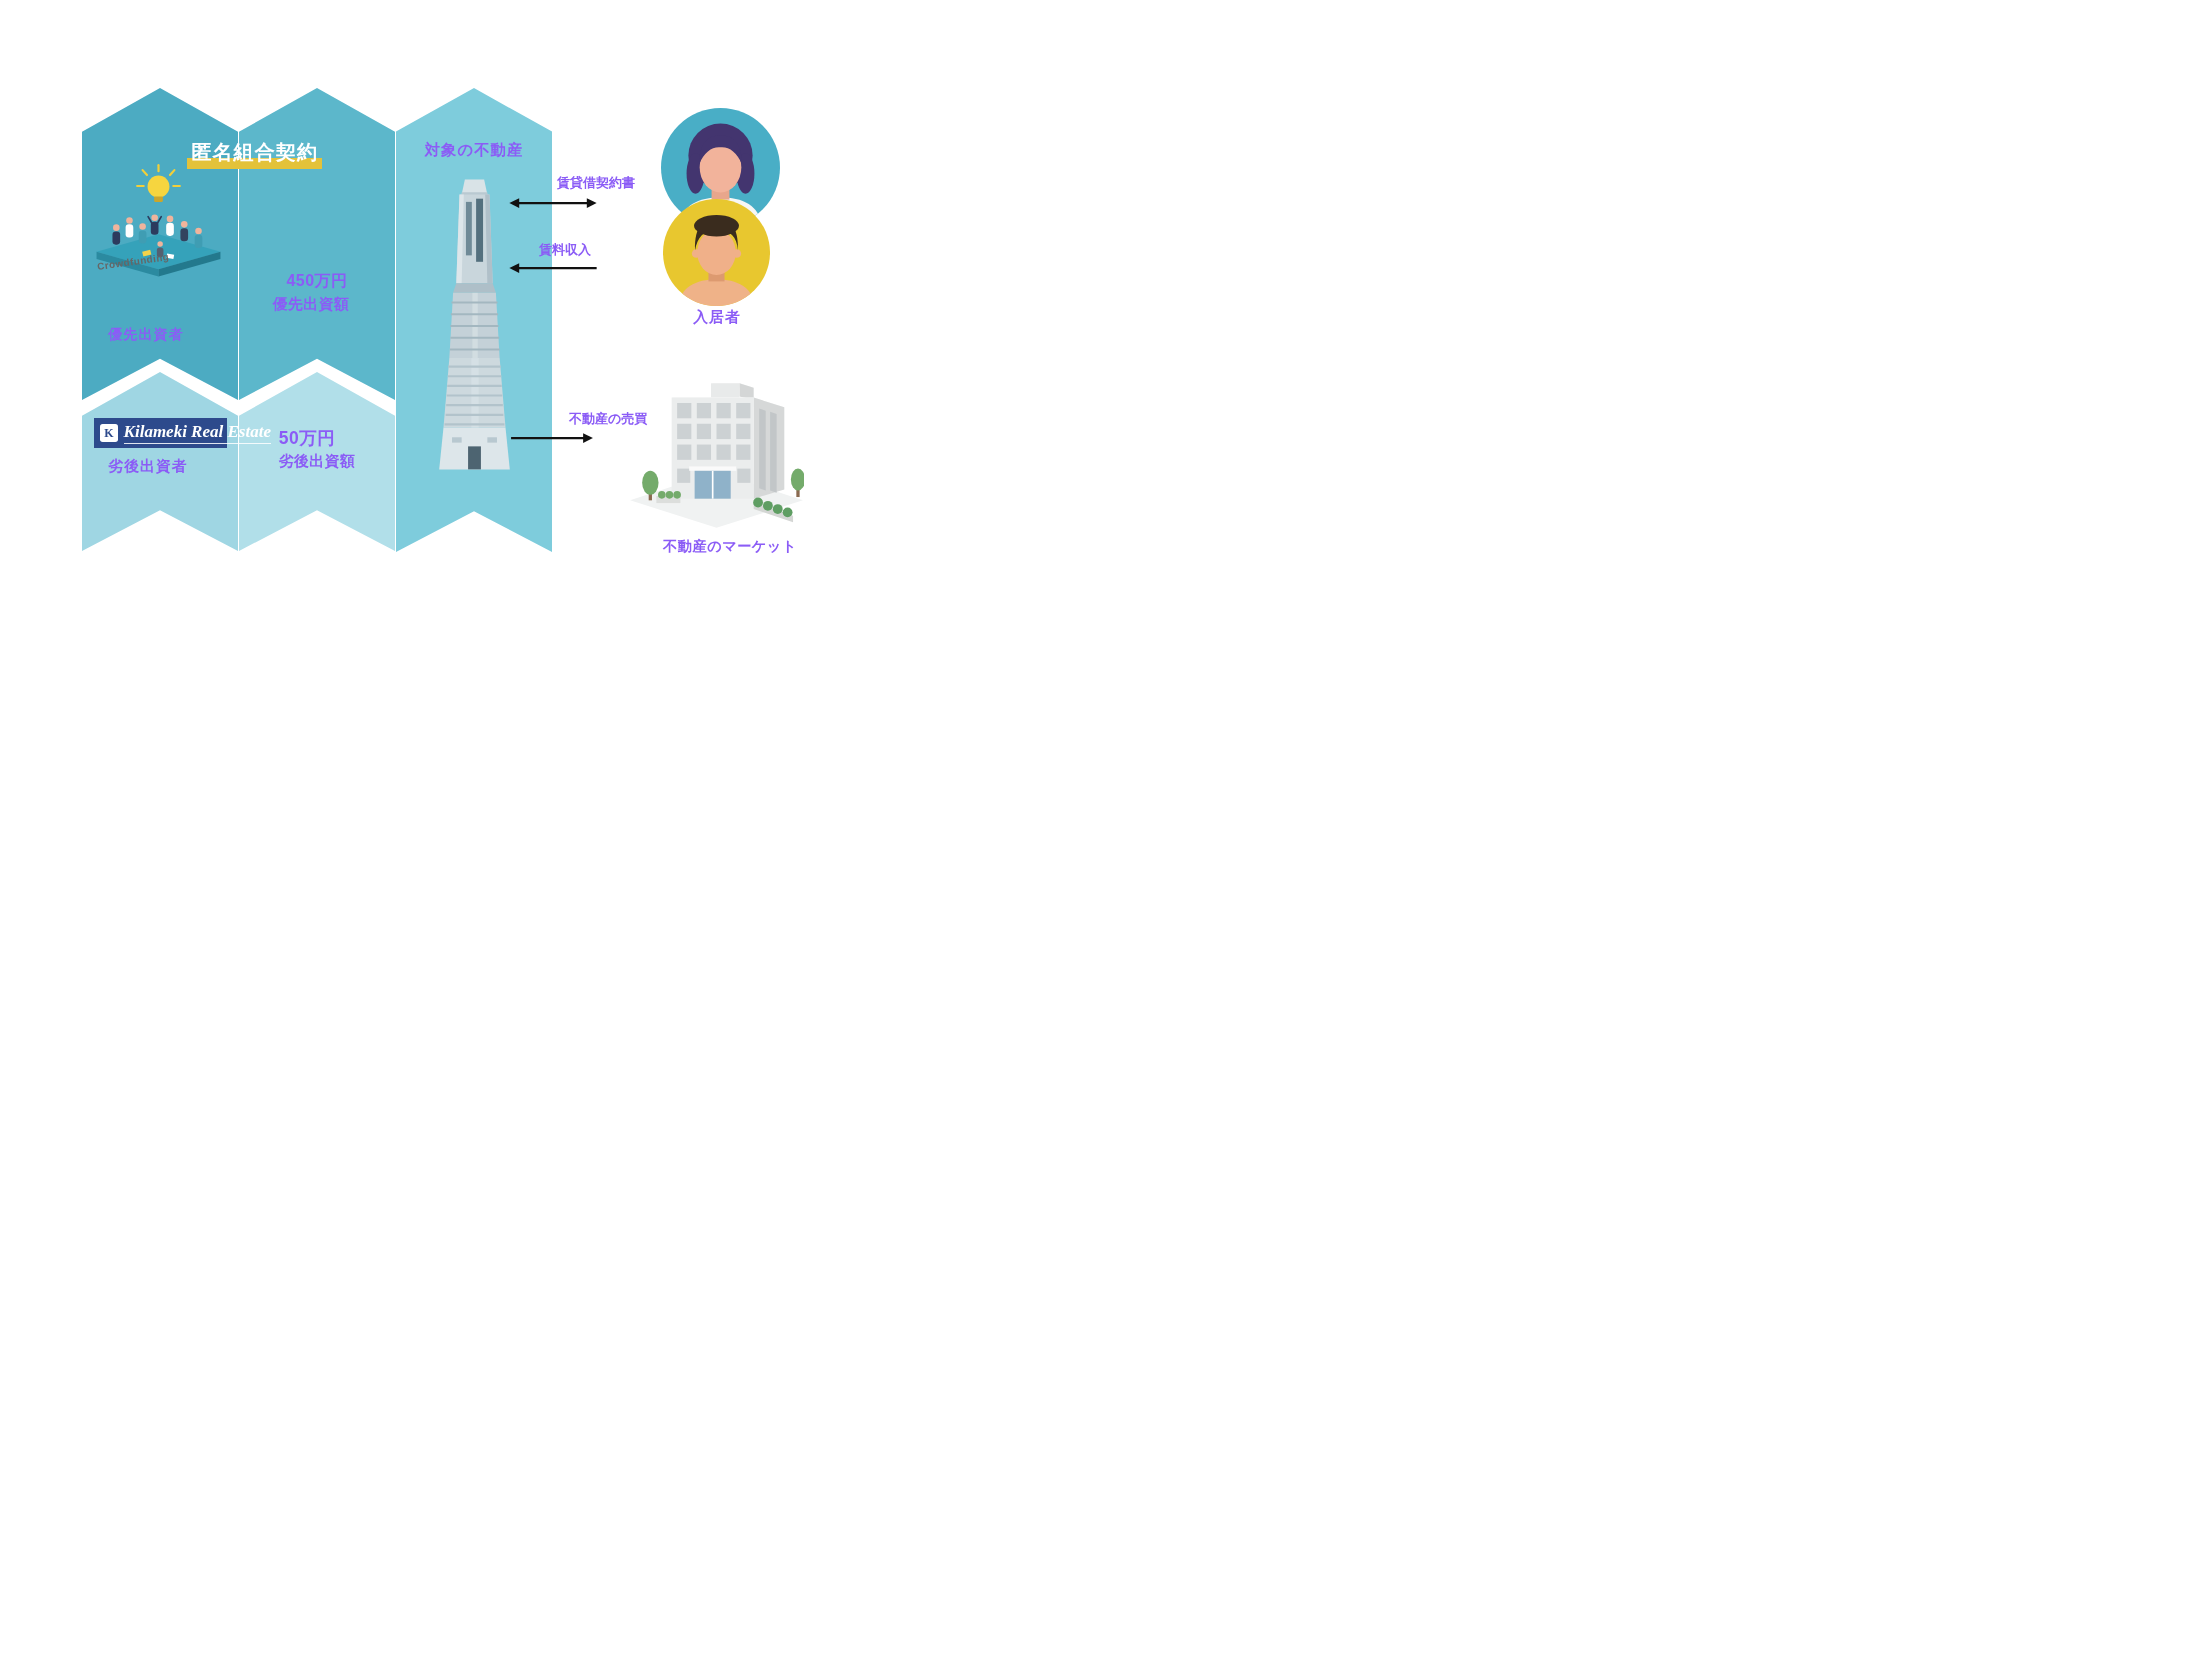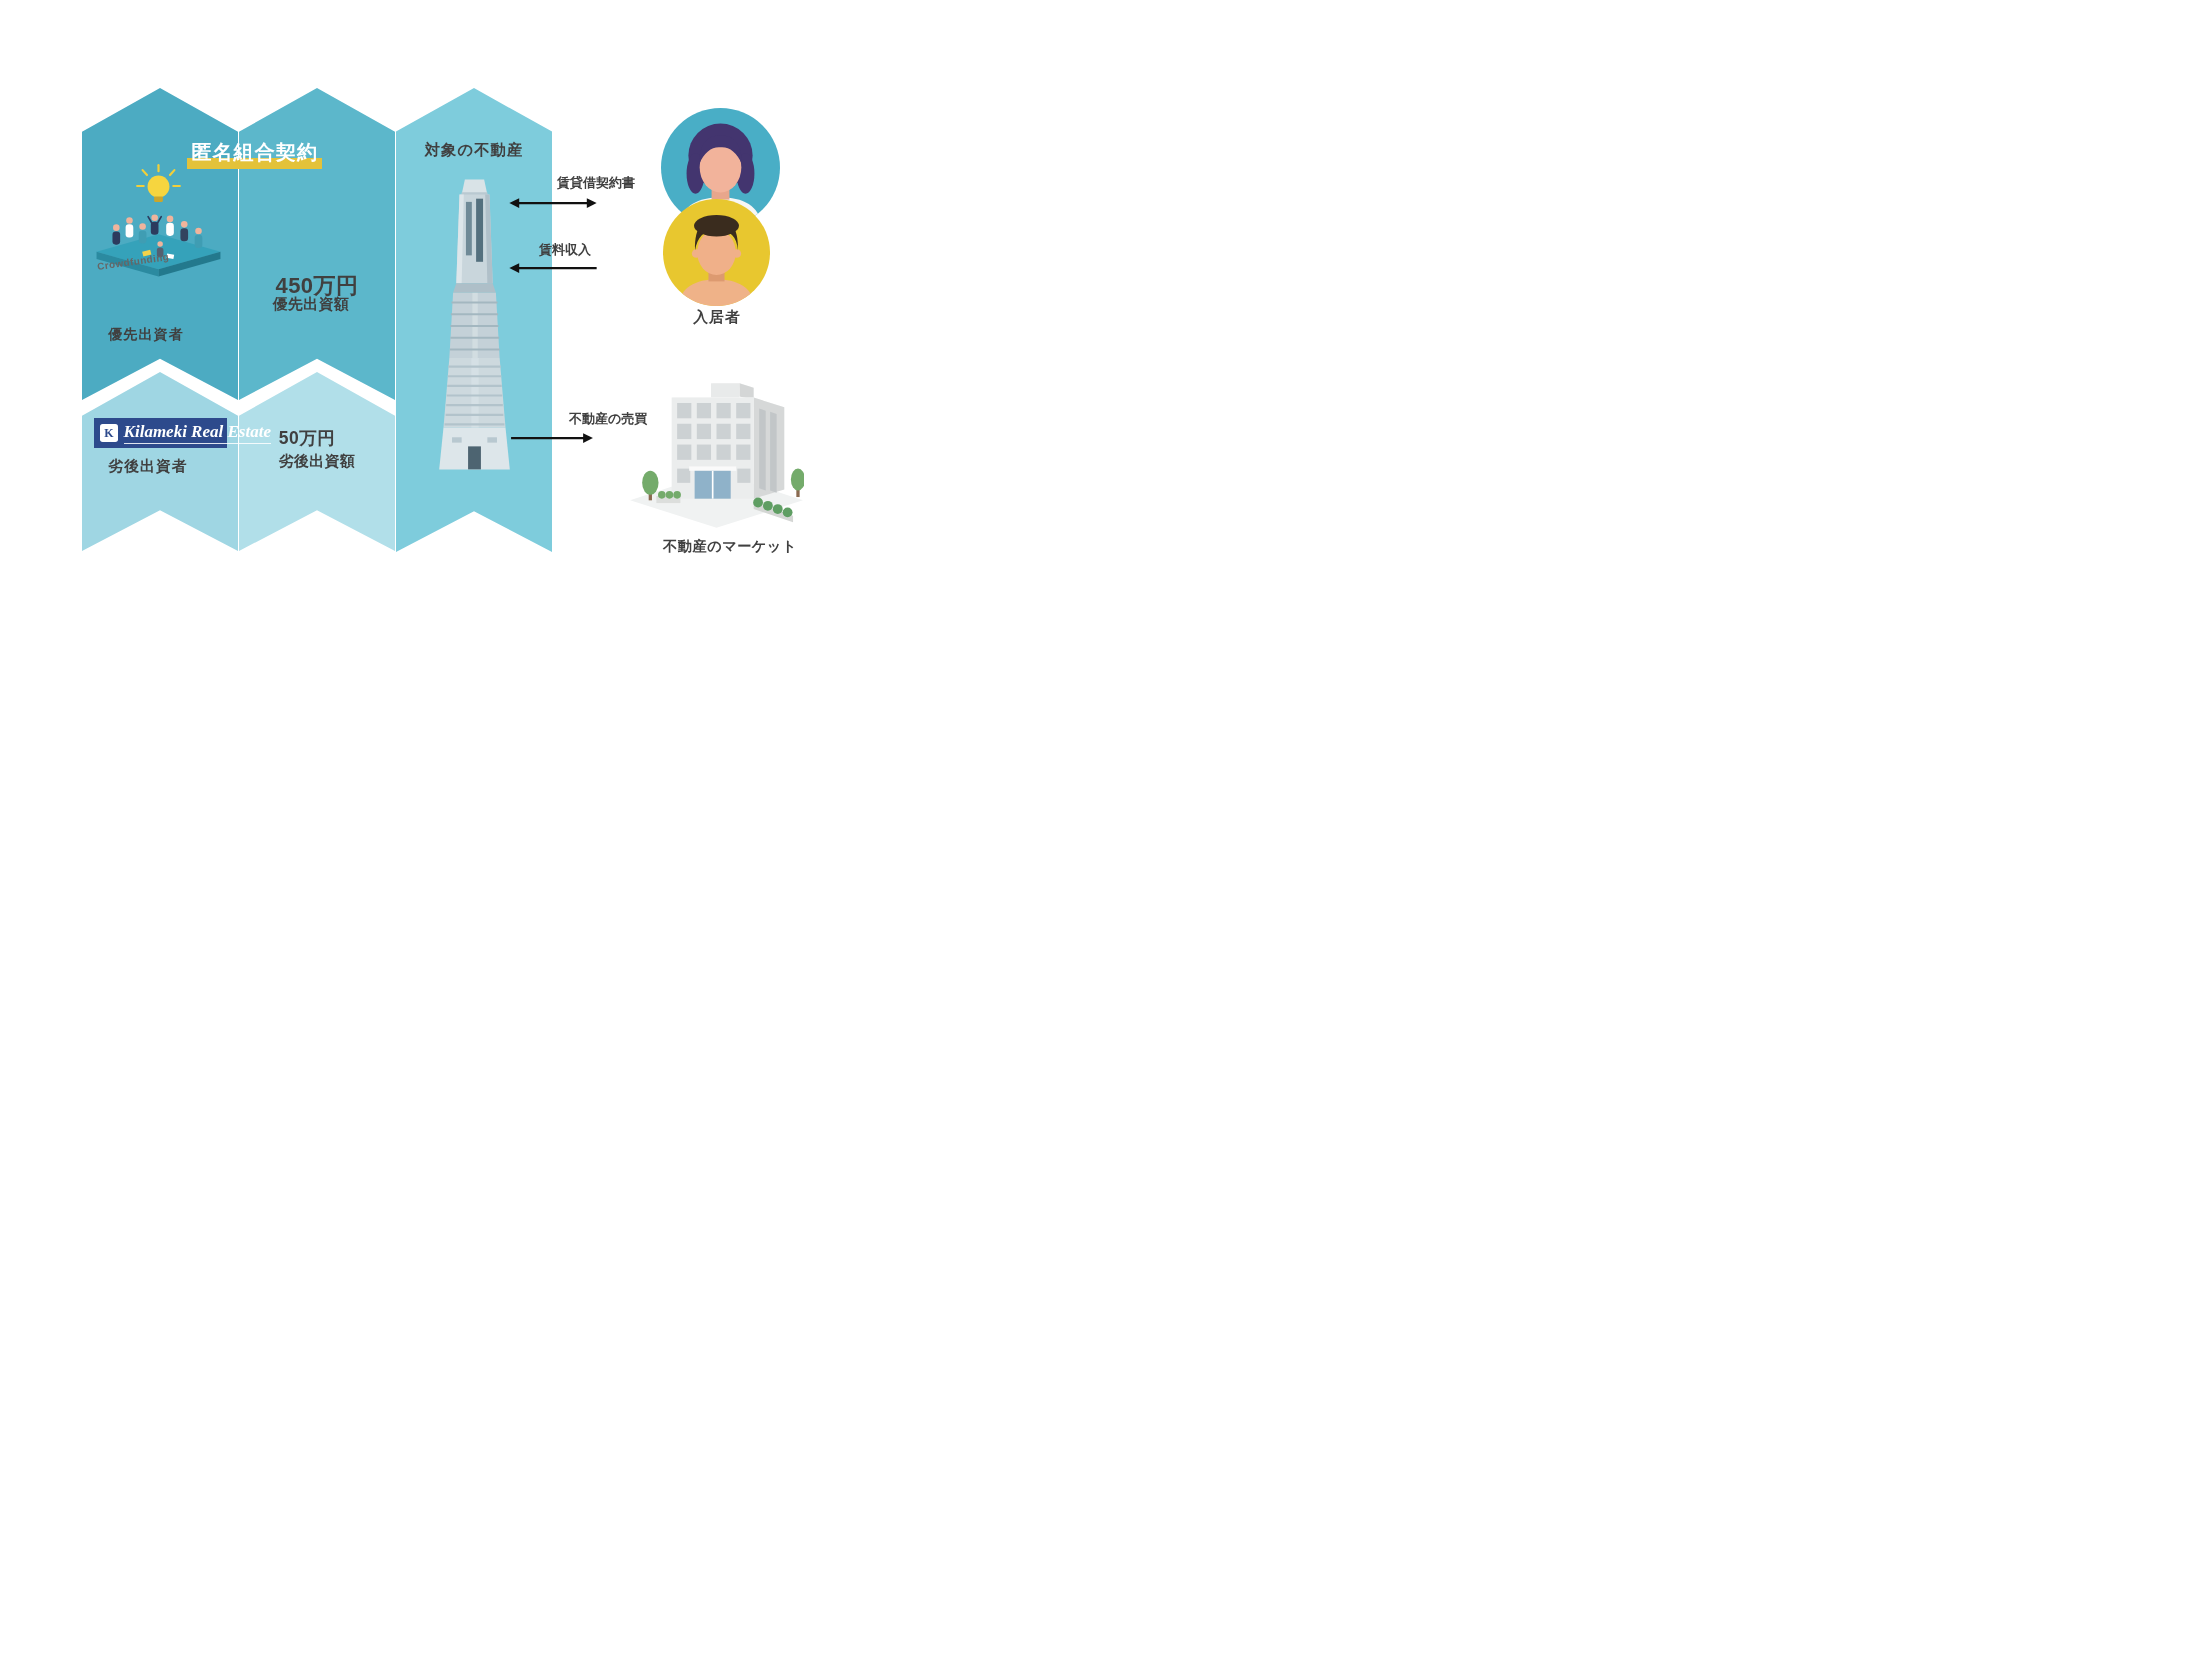--- a/index.html
+++ b/index.html
@@ -16,32 +16,32 @@
     clip-path:polygon(0 14%,50% 0,100% 14%,100% 100%,50% 86.8%,0 100%);}
   .b-col2-top{left:239px;top:88px;width:156px;height:312px;background:#5cb7cb;
     clip-path:polygon(0 14%,50% 0,100% 14%,100% 100%,50% 86.8%,0 100%);}
   .b-col1-bot{left:82px;top:372px;width:156px;height:179px;background:#9fd6e3;
     clip-path:polygon(0 24.4%,50% 0,100% 24.4%,100% 100%,50% 77.2%,0 100%);}
   .b-col2-bot{left:239px;top:372px;width:156px;height:179px;background:#b1dfe9;
     clip-path:polygon(0 24.4%,50% 0,100% 24.4%,100% 100%,50% 77.2%,0 100%);}
   .b-col3{left:396px;top:88px;width:156px;height:464px;background:#7eccdc;
     clip-path:polygon(0 9.4%,50% 0,100% 9.4%,100% 100%,50% 91.2%,0 100%);}
 
-  .jp{font-weight:700;color:#404040;}
+  .jp{font-weight:700;color:#8b5cf6;}
   .center{text-align:center;}
 
   .contract-label{
     left:187px;top:138px;
     font-size:20px;font-weight:700;color:#ffffff;
     padding:1.1px 4.4px 3.3px 4.4px;letter-spacing:1.1px;
     background:linear-gradient(to top,#e3c23a 36%,transparent 36%);
     white-space:nowrap;
   }
   .lbl-investor1{left:82px;top:302px;width:128px;font-size:14px;letter-spacing:1.1px;margin-top:24px;}
-  .lbl-amount1{left:239px;top:271px;width:156px;font-size:22px;letter-spacing:0.5px;}
+  .lbl-amount1{left:239px;top:271px;width:156px;font-size:16px;letter-spacing:0.5px;}
   .lbl-amountcap1{left:239px;top:295px;width:144px;font-size:14.8px;letter-spacing:0.5px;}
   .lbl-investor2{left:70px;top:457px;width:156px;font-size:14.8px;letter-spacing:1.1px;}
   .lbl-amount2{left:239px;top:426px;width:136px;font-size:17.5px;letter-spacing:0.5px;}
   .lbl-amountcap2{left:239px;top:452px;width:156px;font-size:14.8px;letter-spacing:0.5px;}
   .lbl-property{left:396px;top:140px;width:156px;font-size:15.3px;letter-spacing:1.1px;}
   .lbl-tenant{left:668px;top:308px;width:98px;font-size:14.8px;letter-spacing:1.1px;}
   .lbl-lease{left:557px;top:174px;font-size:13px;white-space:nowrap;}
   .lbl-rent{left:539px;top:241px;font-size:13px;white-space:nowrap;}
   .lbl-sale{left:569px;top:410px;font-size:13px;white-space:nowrap;}
   .lbl-market{left:645px;top:537px;width:170px;font-size:14.2px;letter-spacing:0.5px;}

